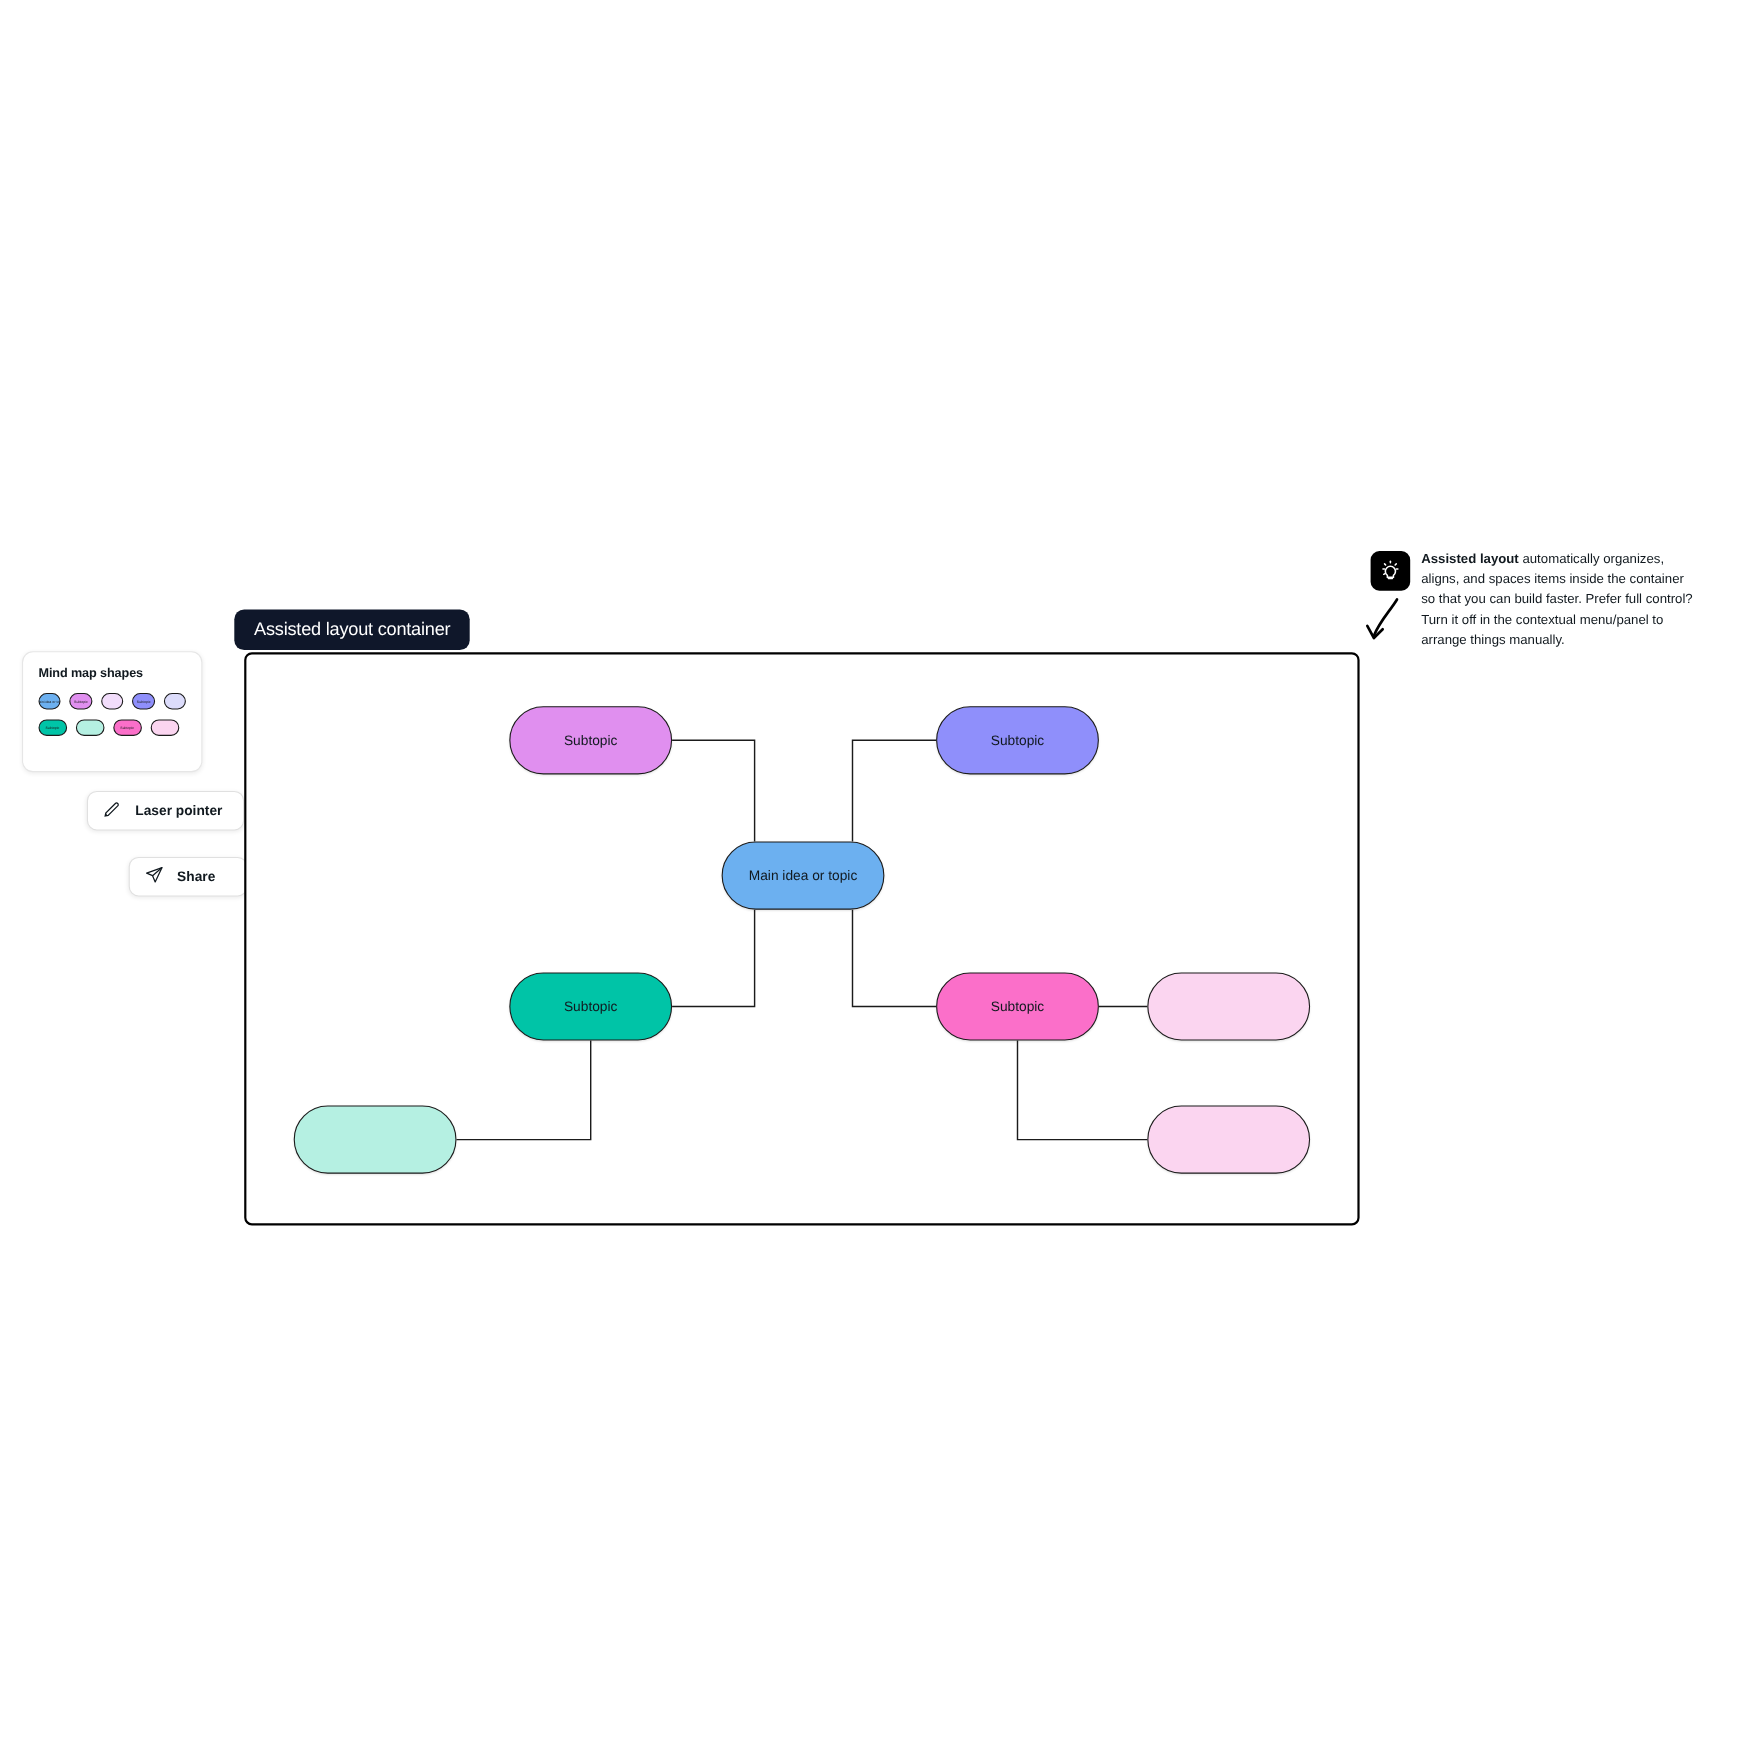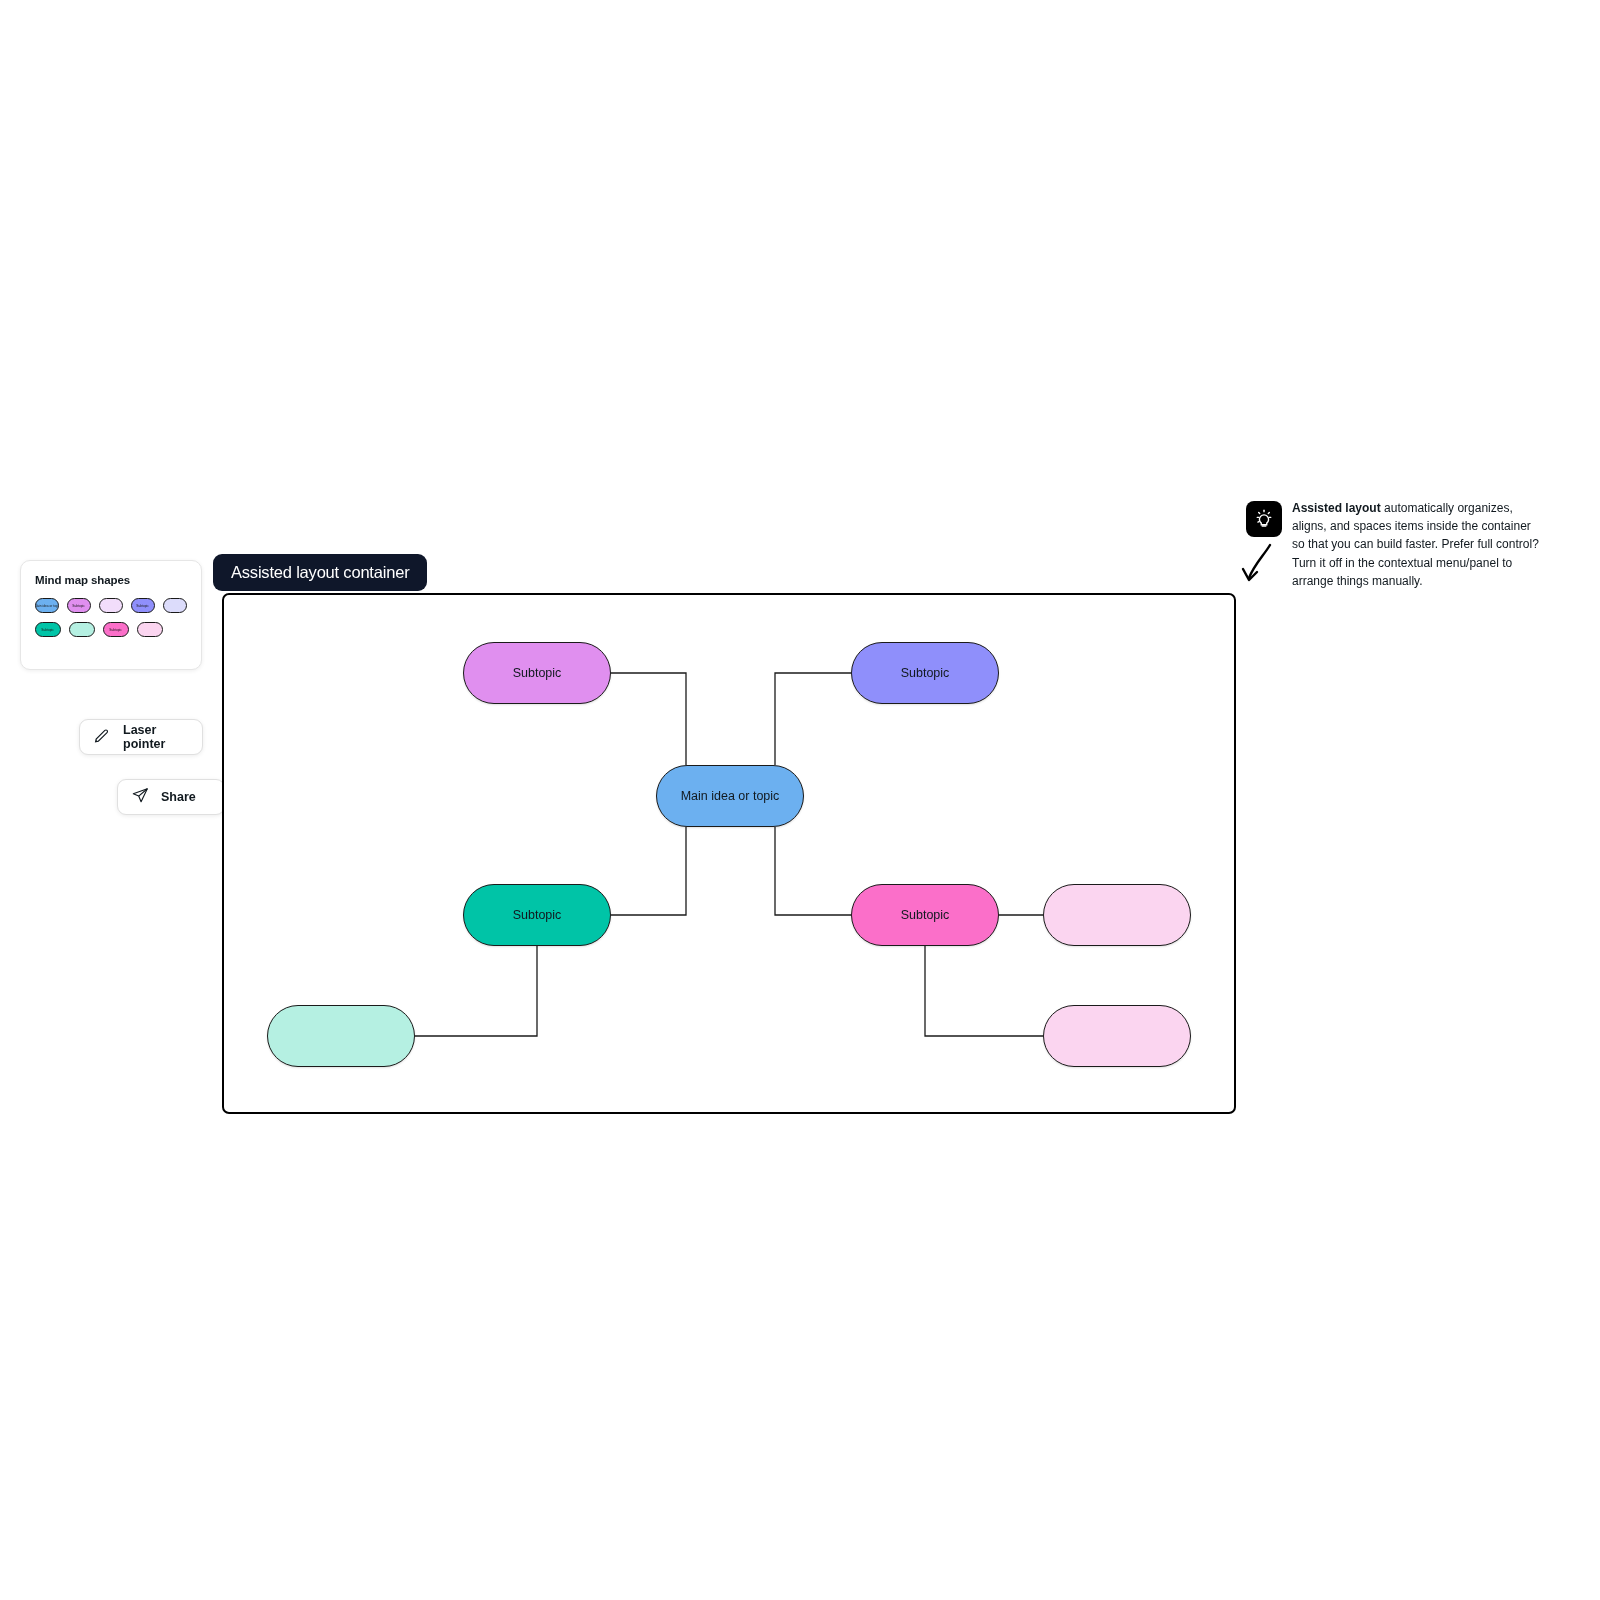--- a/index.html
+++ b/index.html
@@ -10,22 +10,22 @@
     background: #ffffff;
     font-family: "Liberation Sans", sans-serif;
     position: relative;
     overflow: hidden;
   }
 
   
   .shapes-panel {
     position: absolute;
     left: 20px;
-    top: 560px;
-    width: 182px;
+    top: 592px;
+    width: 164px;
     height: 110px;
     background: #ffffff;
     border: 1px solid #e6e6e6;
     border-radius: 10px;
     box-shadow: 0 1px 4px rgba(0,0,0,0.07);
     padding: 13px 14px 0 14px;
   }
   .shapes-panel-title {
     font-size: 11.5px;
     font-weight: bold;
@@ -64,21 +64,21 @@
     box-shadow: 0 1px 4px rgba(0,0,0,0.08);
     display: flex;
     align-items: center;
     height: 36px;
     padding: 0 14px;
     gap: 14px;
     font-size: 12.5px;
     font-weight: bold;
     color: #11191f;
   }
-  .float-btn.laser { left: 79px; top: 719px; width: 124px; }
+  .float-btn.laser { left: 79px; top: 719px; width: 143px; }
   .float-btn.share { left: 117px; top: 779px; width: 108px; gap: 12px; text-align: center; }
   .float-btn svg { flex: 0 0 auto; }
 
   
   .container-label {
     position: absolute;
     left: 213px;
     top: 554px;
     background: #0f172a;
     color: #ffffff;

